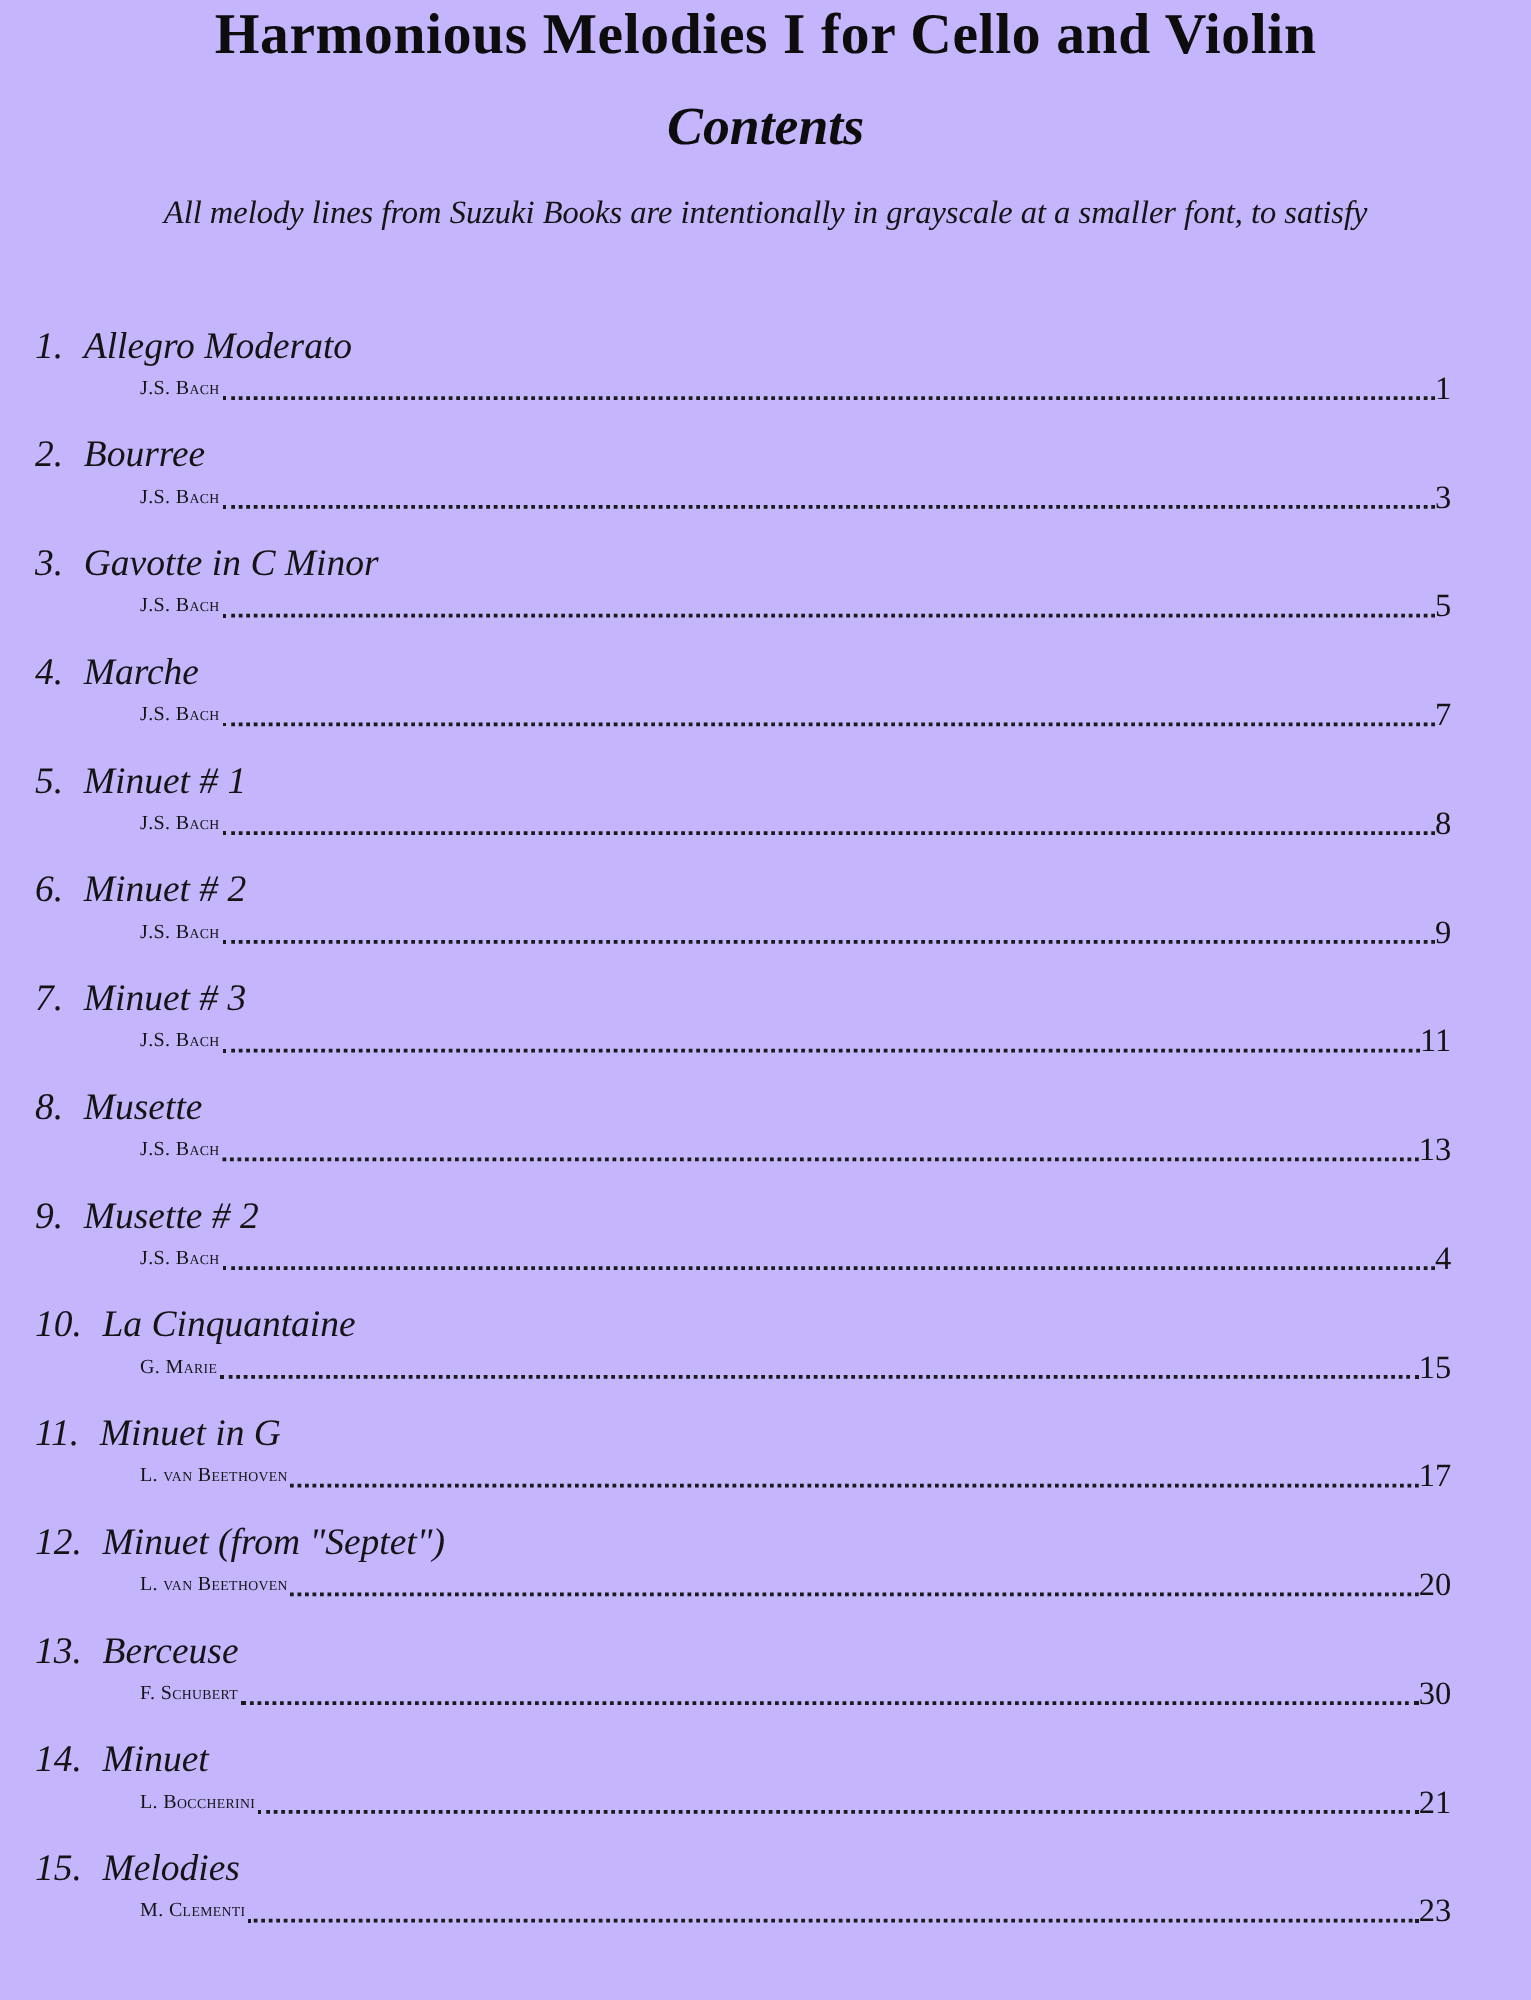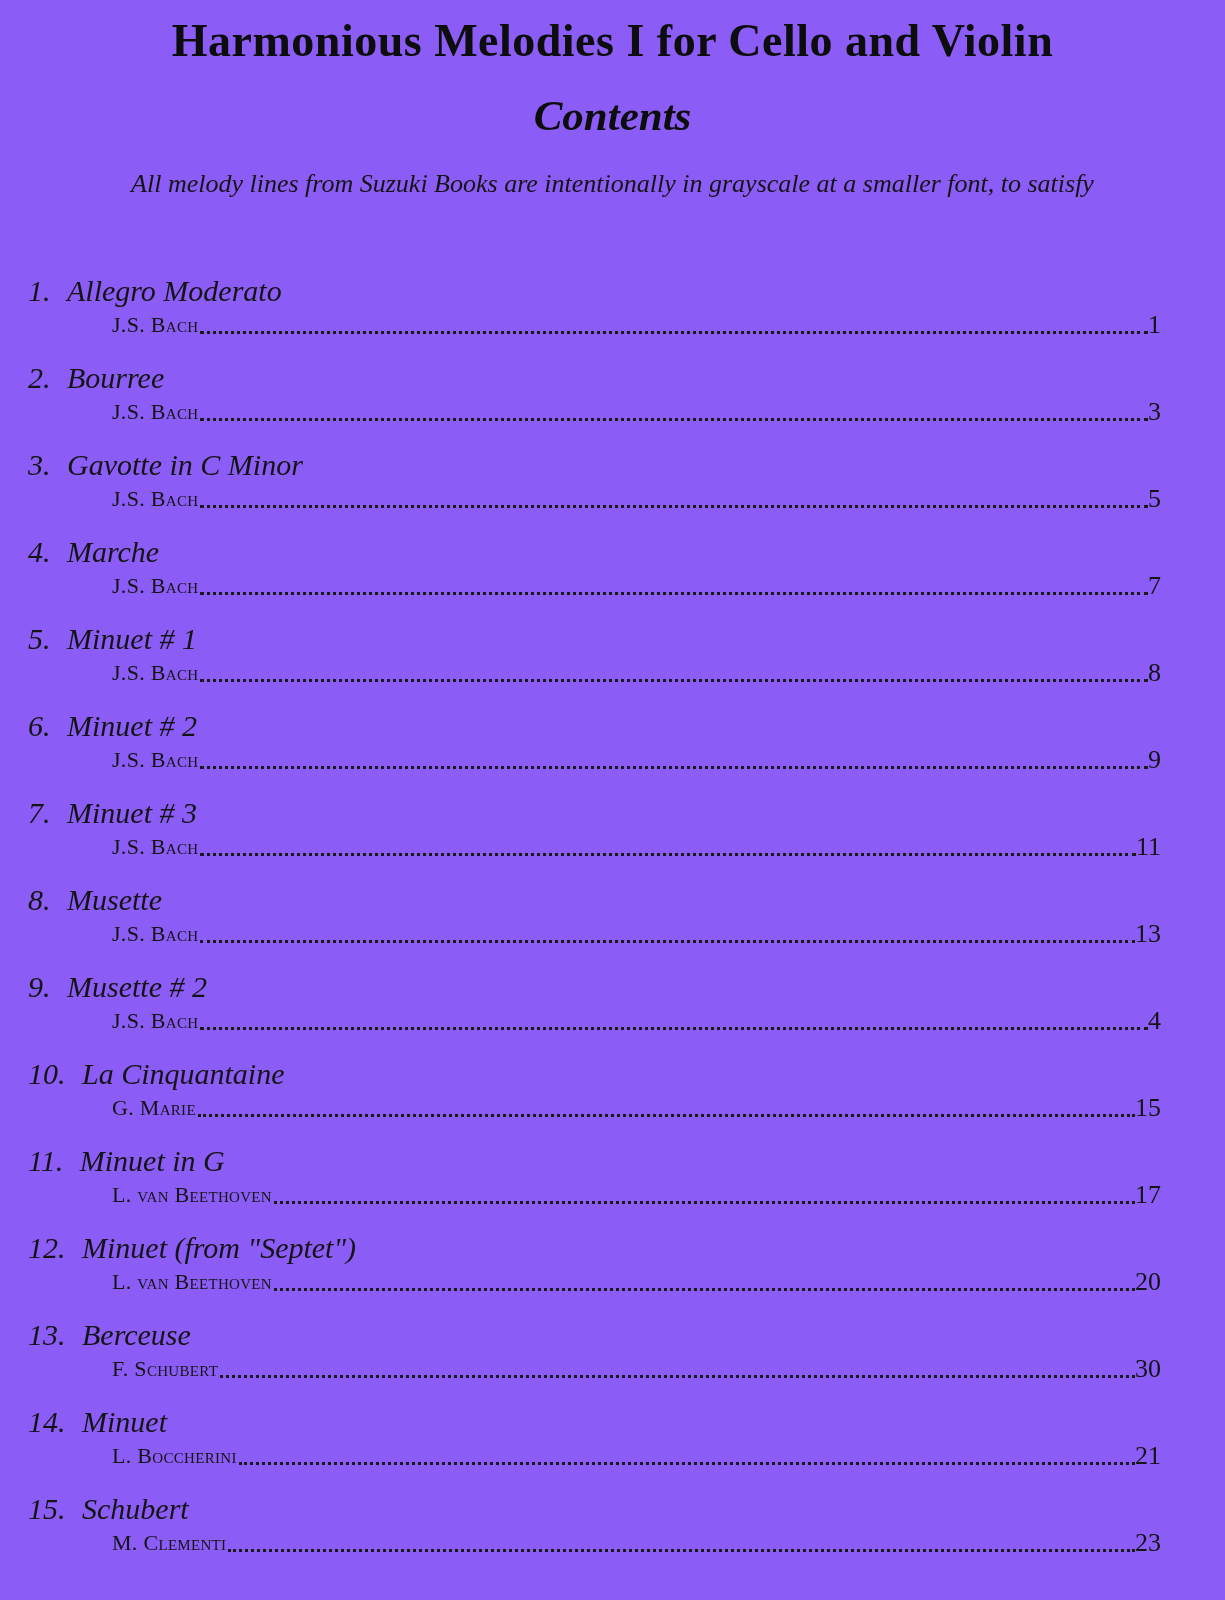--- a/index.html
+++ b/index.html
@@ -1,25 +1,24 @@
 <!DOCTYPE html>
 <html><head>
 <meta charset="utf-8">
 <style>
   html, body { margin: 0; padding: 0; background: #ffffff; }
   .page {
     position: relative;
     width: 1225px;
     height: 1600px;
     margin: 0 auto;
-    background: #8b5cf6;
+    background: #c4b5fd;
     color: #141414;
     font-family: "Liberation Serif", "DejaVu Serif", serif;
     box-sizing: border-box;
-    padding-top: 14px;
     overflow: hidden;
   }
   .book-title {
     margin: 0;
     font-size: 46px;
     font-weight: bold;
     text-align: center;
     letter-spacing: 0.5px;
     color: #0d0d0d;
   }
@@ -52,21 +51,21 @@
   }
   .toc-num { margin-right: 9px; }
   .toc-row {
     display: flex;
     align-items: flex-end;
     padding-left: 84px;
   }
   .toc-composer {
     font-variant: small-caps;
     font-variant-caps: small-caps;
-    font-size: 22px;
+    font-size: 16px;
     line-height: 30px;
     letter-spacing: 0.3px;
     white-space: nowrap;
   }
   .toc-leader {
     flex: 1;
     border-bottom: 3px dotted #1a1a1a;
     margin: 0 0 6px 2px;
     min-width: 30px;
   }
@@ -239,21 +238,21 @@
     </div>
     <div class="toc-row">
       <span class="toc-composer">L. Boccherini</span>
       <span class="toc-leader"></span>
       <span class="toc-page">21</span>
     </div>
   </div>
 
   <div class="toc-entry">
     <div class="toc-title-line">
-      <span class="toc-num">15. </span><span class="toc-title">Schubert</span>
+      <span class="toc-num">15. </span><span class="toc-title">Melodies</span>
     </div>
     <div class="toc-row">
       <span class="toc-composer">M. Clementi</span>
       <span class="toc-leader"></span>
       <span class="toc-page">23</span>
     </div>
   </div>
 </div>
 
 </div>

